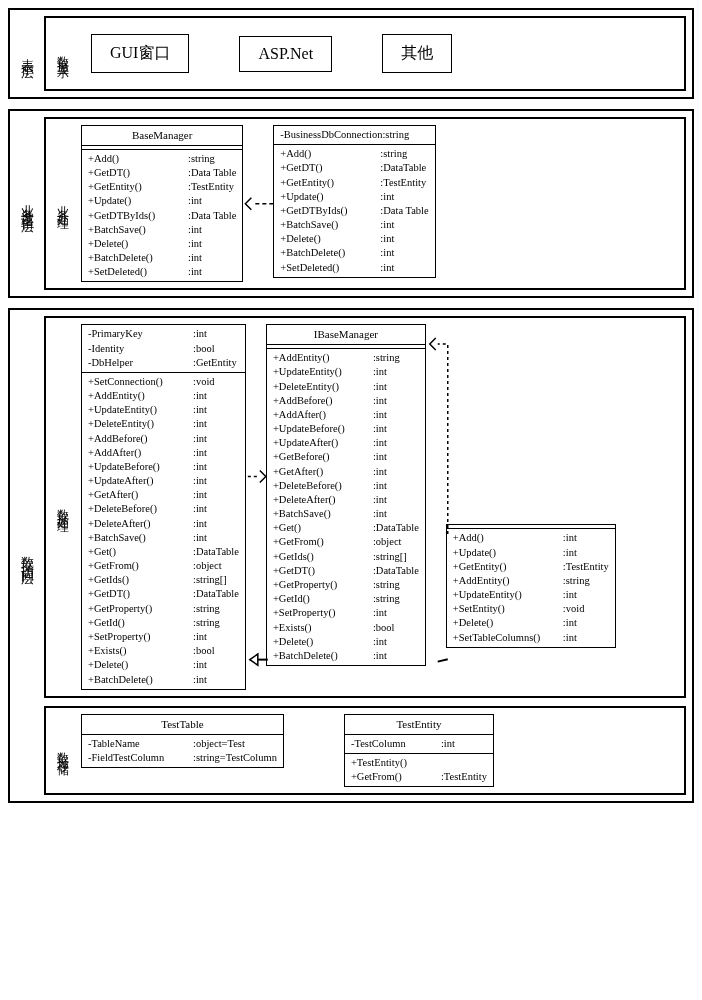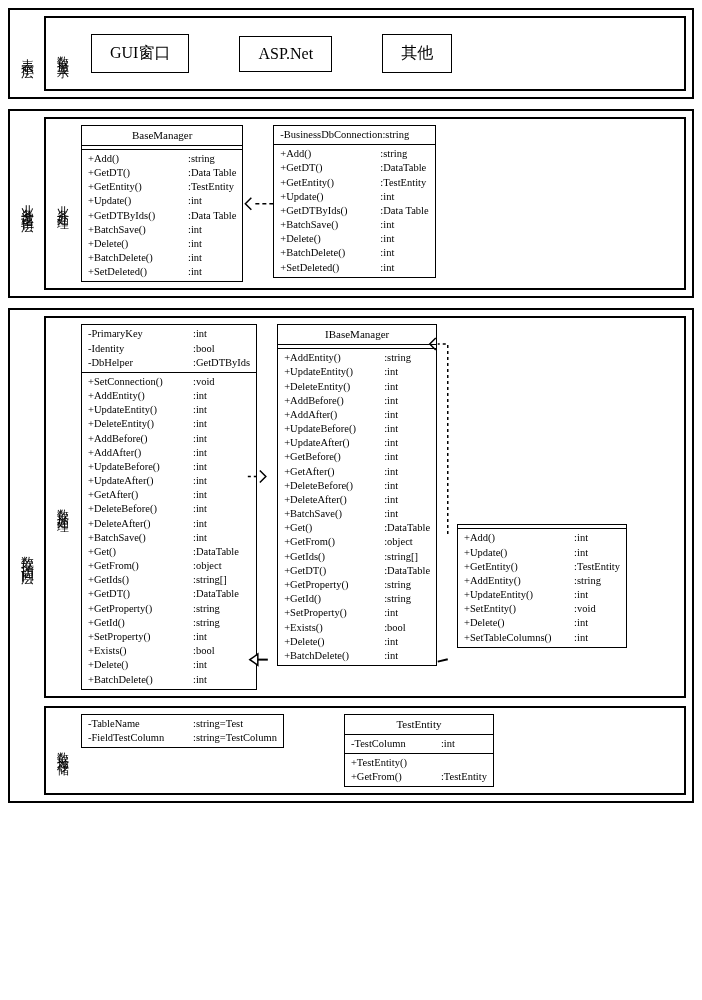--- a/index.html
+++ b/index.html
@@ -234,21 +234,21 @@
               <div class="row">
                 <span class="name" style="min-width:105px">-PrimaryKey</span>
                 <span class="type">:int</span>
               </div>
               <div class="row">
                 <span class="name" style="min-width:105px">-Identity</span>
                 <span class="type">:bool</span>
               </div>
               <div class="row">
                 <span class="name" style="min-width:105px">-DbHelper</span>
-                <span class="type">:GetDTByIds</span>
+                <span class="type">:GetEntity</span>
               </div>
             </div>
             <div class="section">
               <div class="row">
                 <span class="name" style="min-width:105px">+SetConnection()</span>
                 <span class="type">:void</span>
               </div>
               <div class="row">
                 <span class="name" style="min-width:105px">+AddEntity()</span>
                 <span class="type">:int</span>
@@ -480,24 +480,25 @@
             <line x1="374.75" y1="335.21875" x2="364.75" y2="337.625" stroke="#000" stroke-width="2"></line>
             <polyline points="374.75,335.21875 364.75,335.21875 364.75,339.625" fill="none" stroke="#000" stroke-width="0"></polyline>
           </svg>
       </div>
     </div>
 
     <div class="sub-box" style="margin-bottom:0;">
       <div class="sub-label">数据存储</div>
       <div class="sub-content" style="gap:60px;">
         <div class="uml" id="uml-TestTable">
+            <div class="title">TestTable</div>
             <div class="section">
               <div class="row">
                 <span class="name" style="min-width:105px">-TableName</span>
-                <span class="type">:string=Test</span>
+                <span class="type">:object=Test</span>
               </div>
               <div class="row">
                 <span class="name" style="min-width:105px">-FieldTestColumn</span>
                 <span class="type">:string=TestColumn</span>
               </div>
             </div>
           </div>
         <div class="uml" id="uml-TestEntity">
             <div class="title">TestEntity</div>
             <div class="section">

